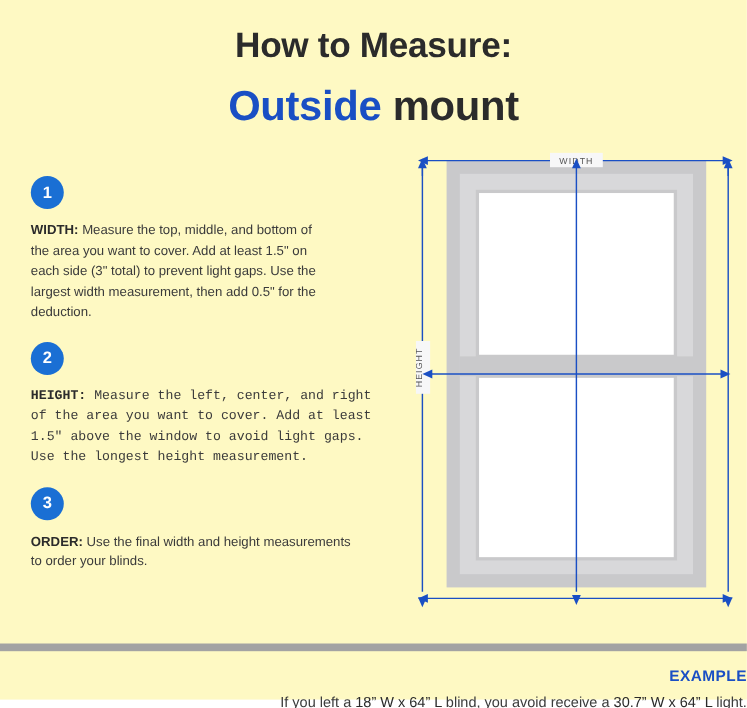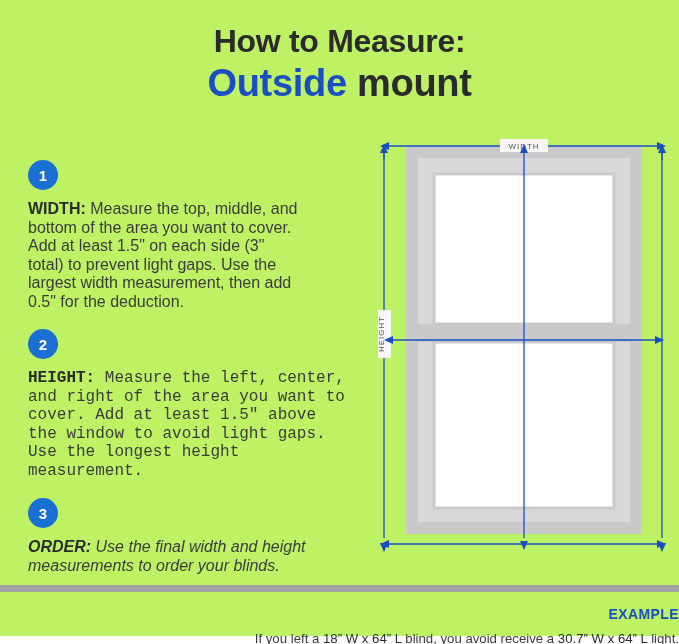--- a/index.html
+++ b/index.html
@@ -13,21 +13,21 @@
     font-family: "Liberation Sans", sans-serif;
     color: #333333;
     overflow: hidden;
     position: relative;
   }
   .page {
     position: absolute;
     left: 0; top: 0;
     width: 679px;
     height: 636px;
-    background: #bef264;
+    background: #fef9c3;
   }
   
   .title-block {
     position: absolute;
     left: 0;
     top: 22px;
     width: 679px;
     text-align: center;
   }
   .title-line1 {
@@ -36,21 +36,21 @@
     color: #2b2b2b;
     letter-spacing: -0.3px;
     line-height: 38px;
   }
   .title-line2 {
     font-size: 38px;
     font-weight: bold;
     color: #2b2b2b;
     letter-spacing: -0.3px;
     line-height: 46px;
-    margin-top: 0;
+    margin-top: 14px;
     text-align: center;
   }
   .title-accent {
     color: #1a4fc4;
   }
   
   .steps {
     position: absolute;
     left: 28px;
     top: 160px;
@@ -67,32 +67,32 @@
     background: #1a6fd4;
     color: #ffffff;
     font-size: 15px;
     font-weight: bold;
     display: flex;
     align-items: center;
     justify-content: center;
     margin-bottom: 10px;
   }
   .step-text {
-    font-size: 16px;
+    font-size: 12px;
     line-height: 18.5px;
     color: #3b3b3b;
     width: 320px;
   }
   .step-text b {
     font-weight: bold;
     color: #2b2b2b;
   }
   .step1 .step-text { width: 275px; }
   .step2 .step-text { width: 320px; font-family: Liberation Mono, monospace; }
-  .step3 .step-text { width: 295px; font-style: italic; }
+  .step3 .step-text { width: 295px; }
 
   
   .diagram {
     position: absolute;
     left: 378px;
     top: 132px;
     width: 290px;
     height: 430px;
   }
   .diagram svg { display: block; }

